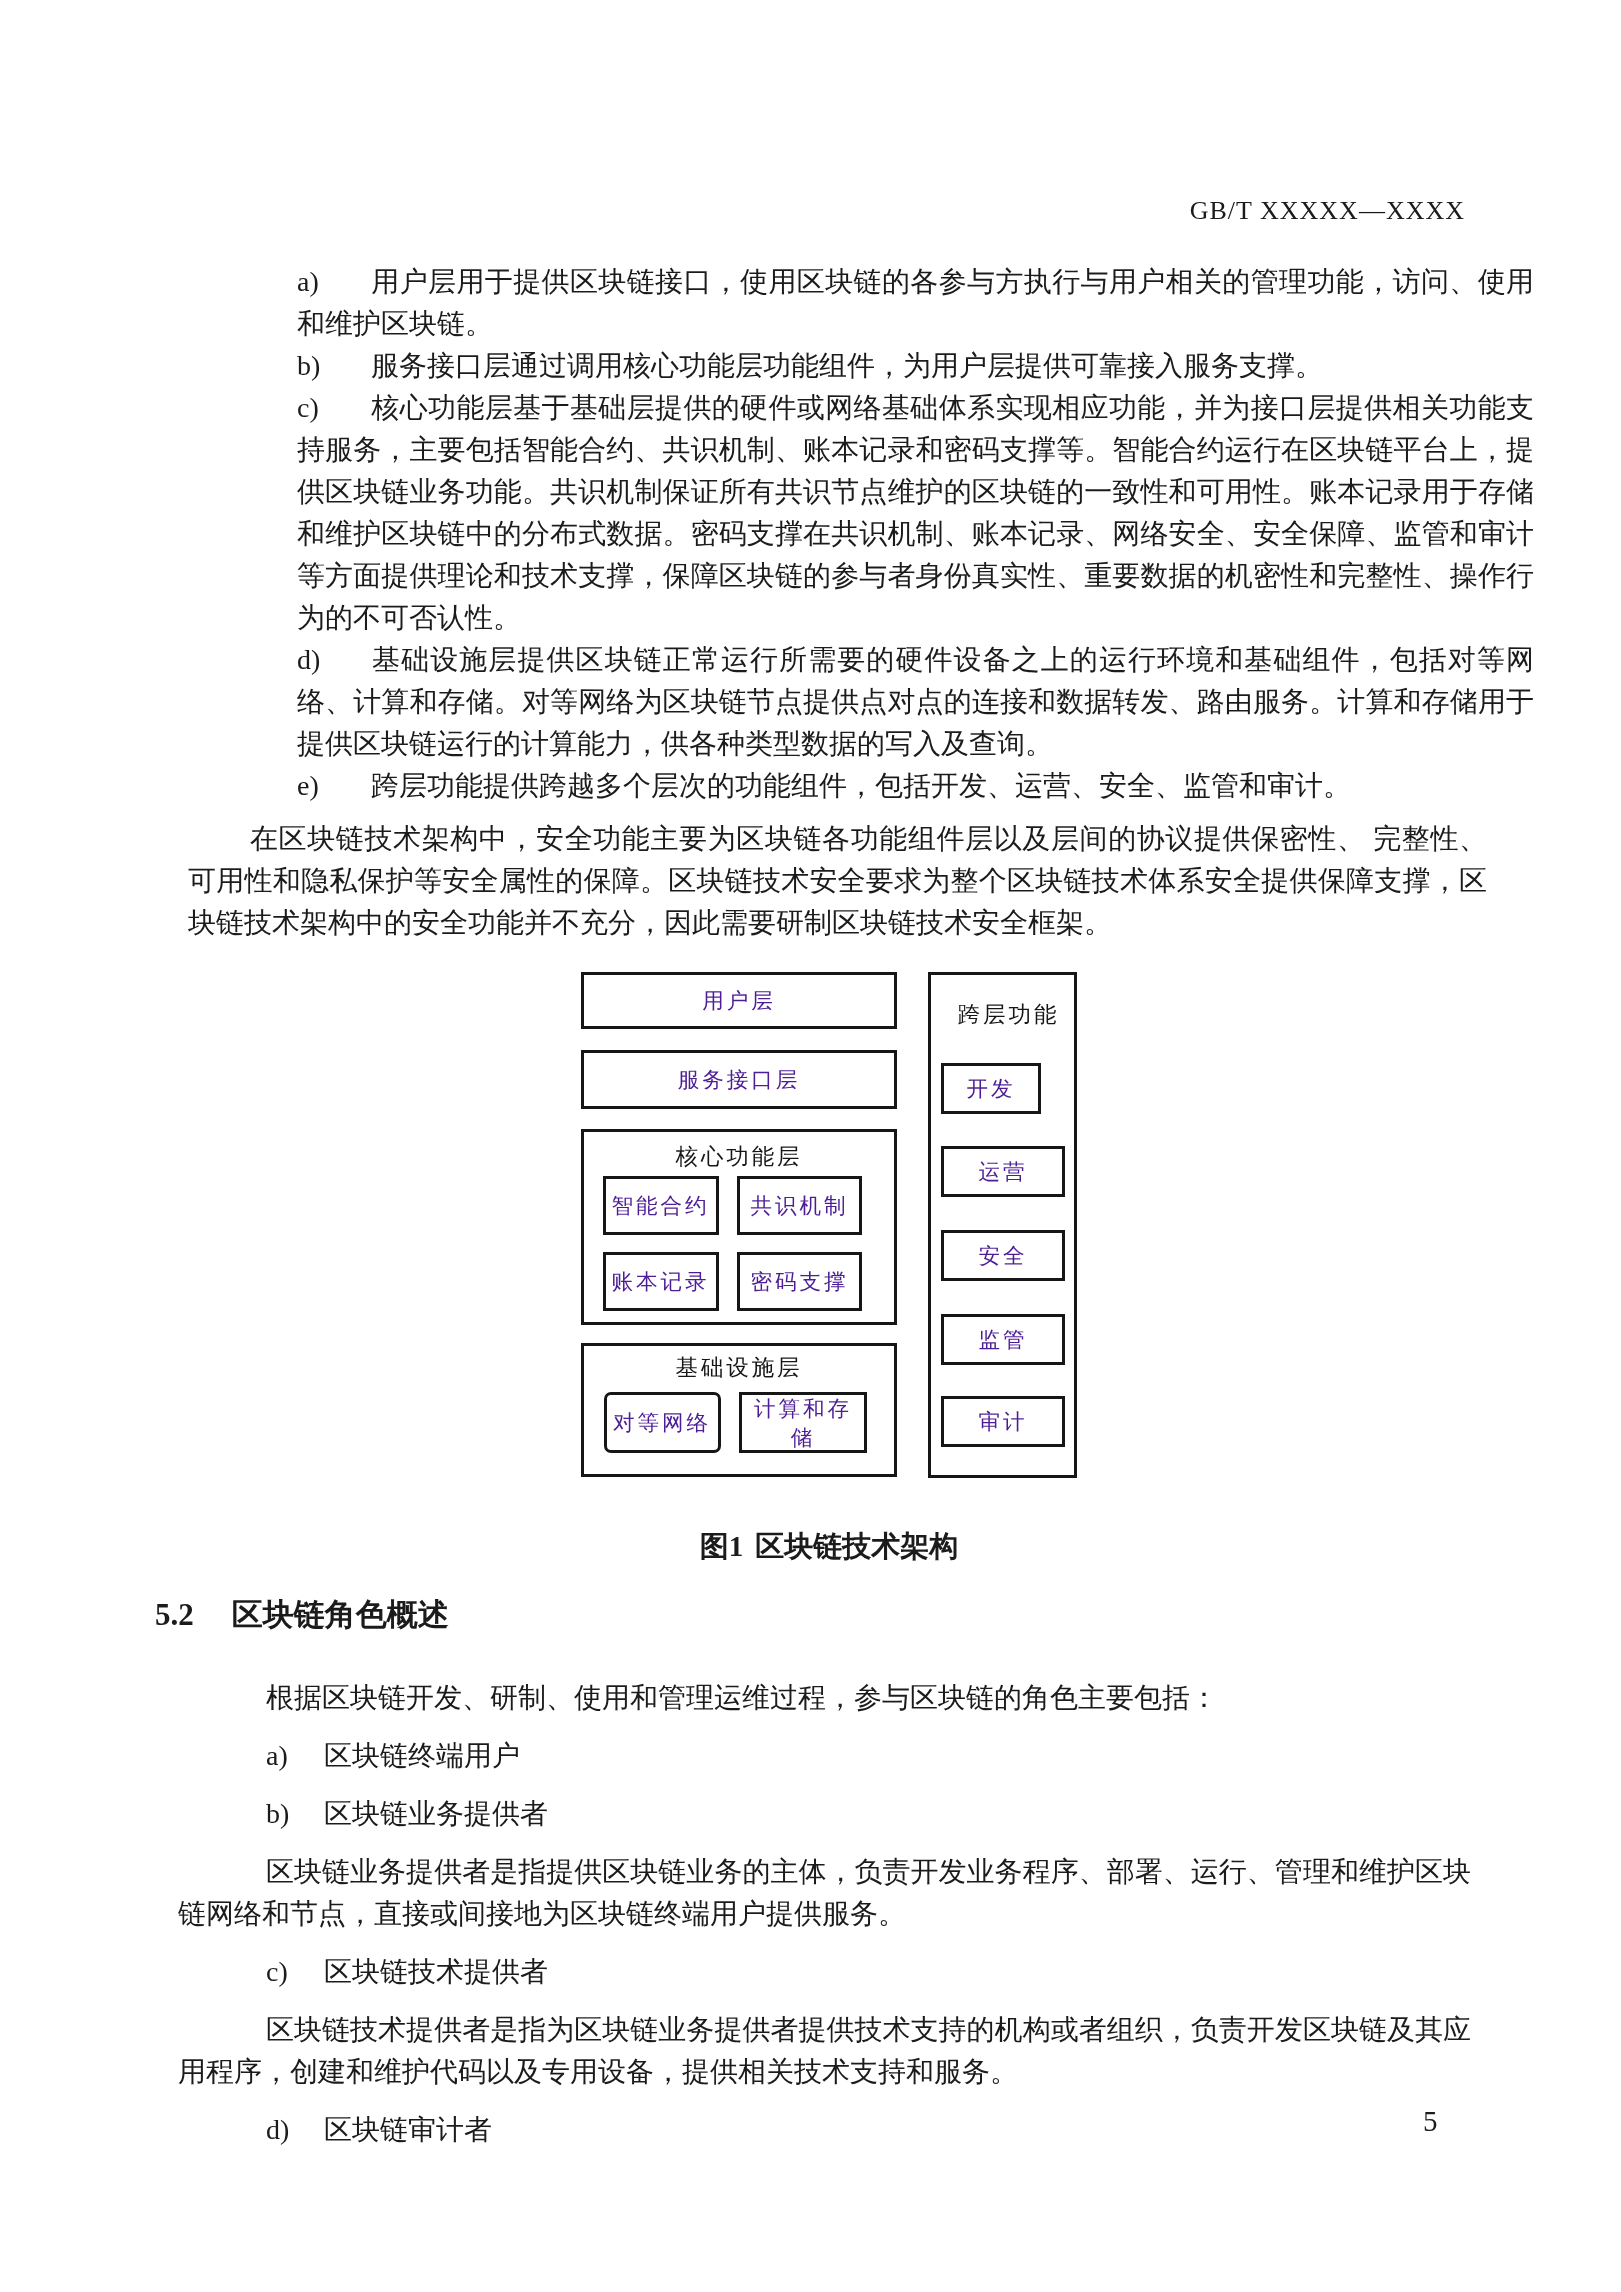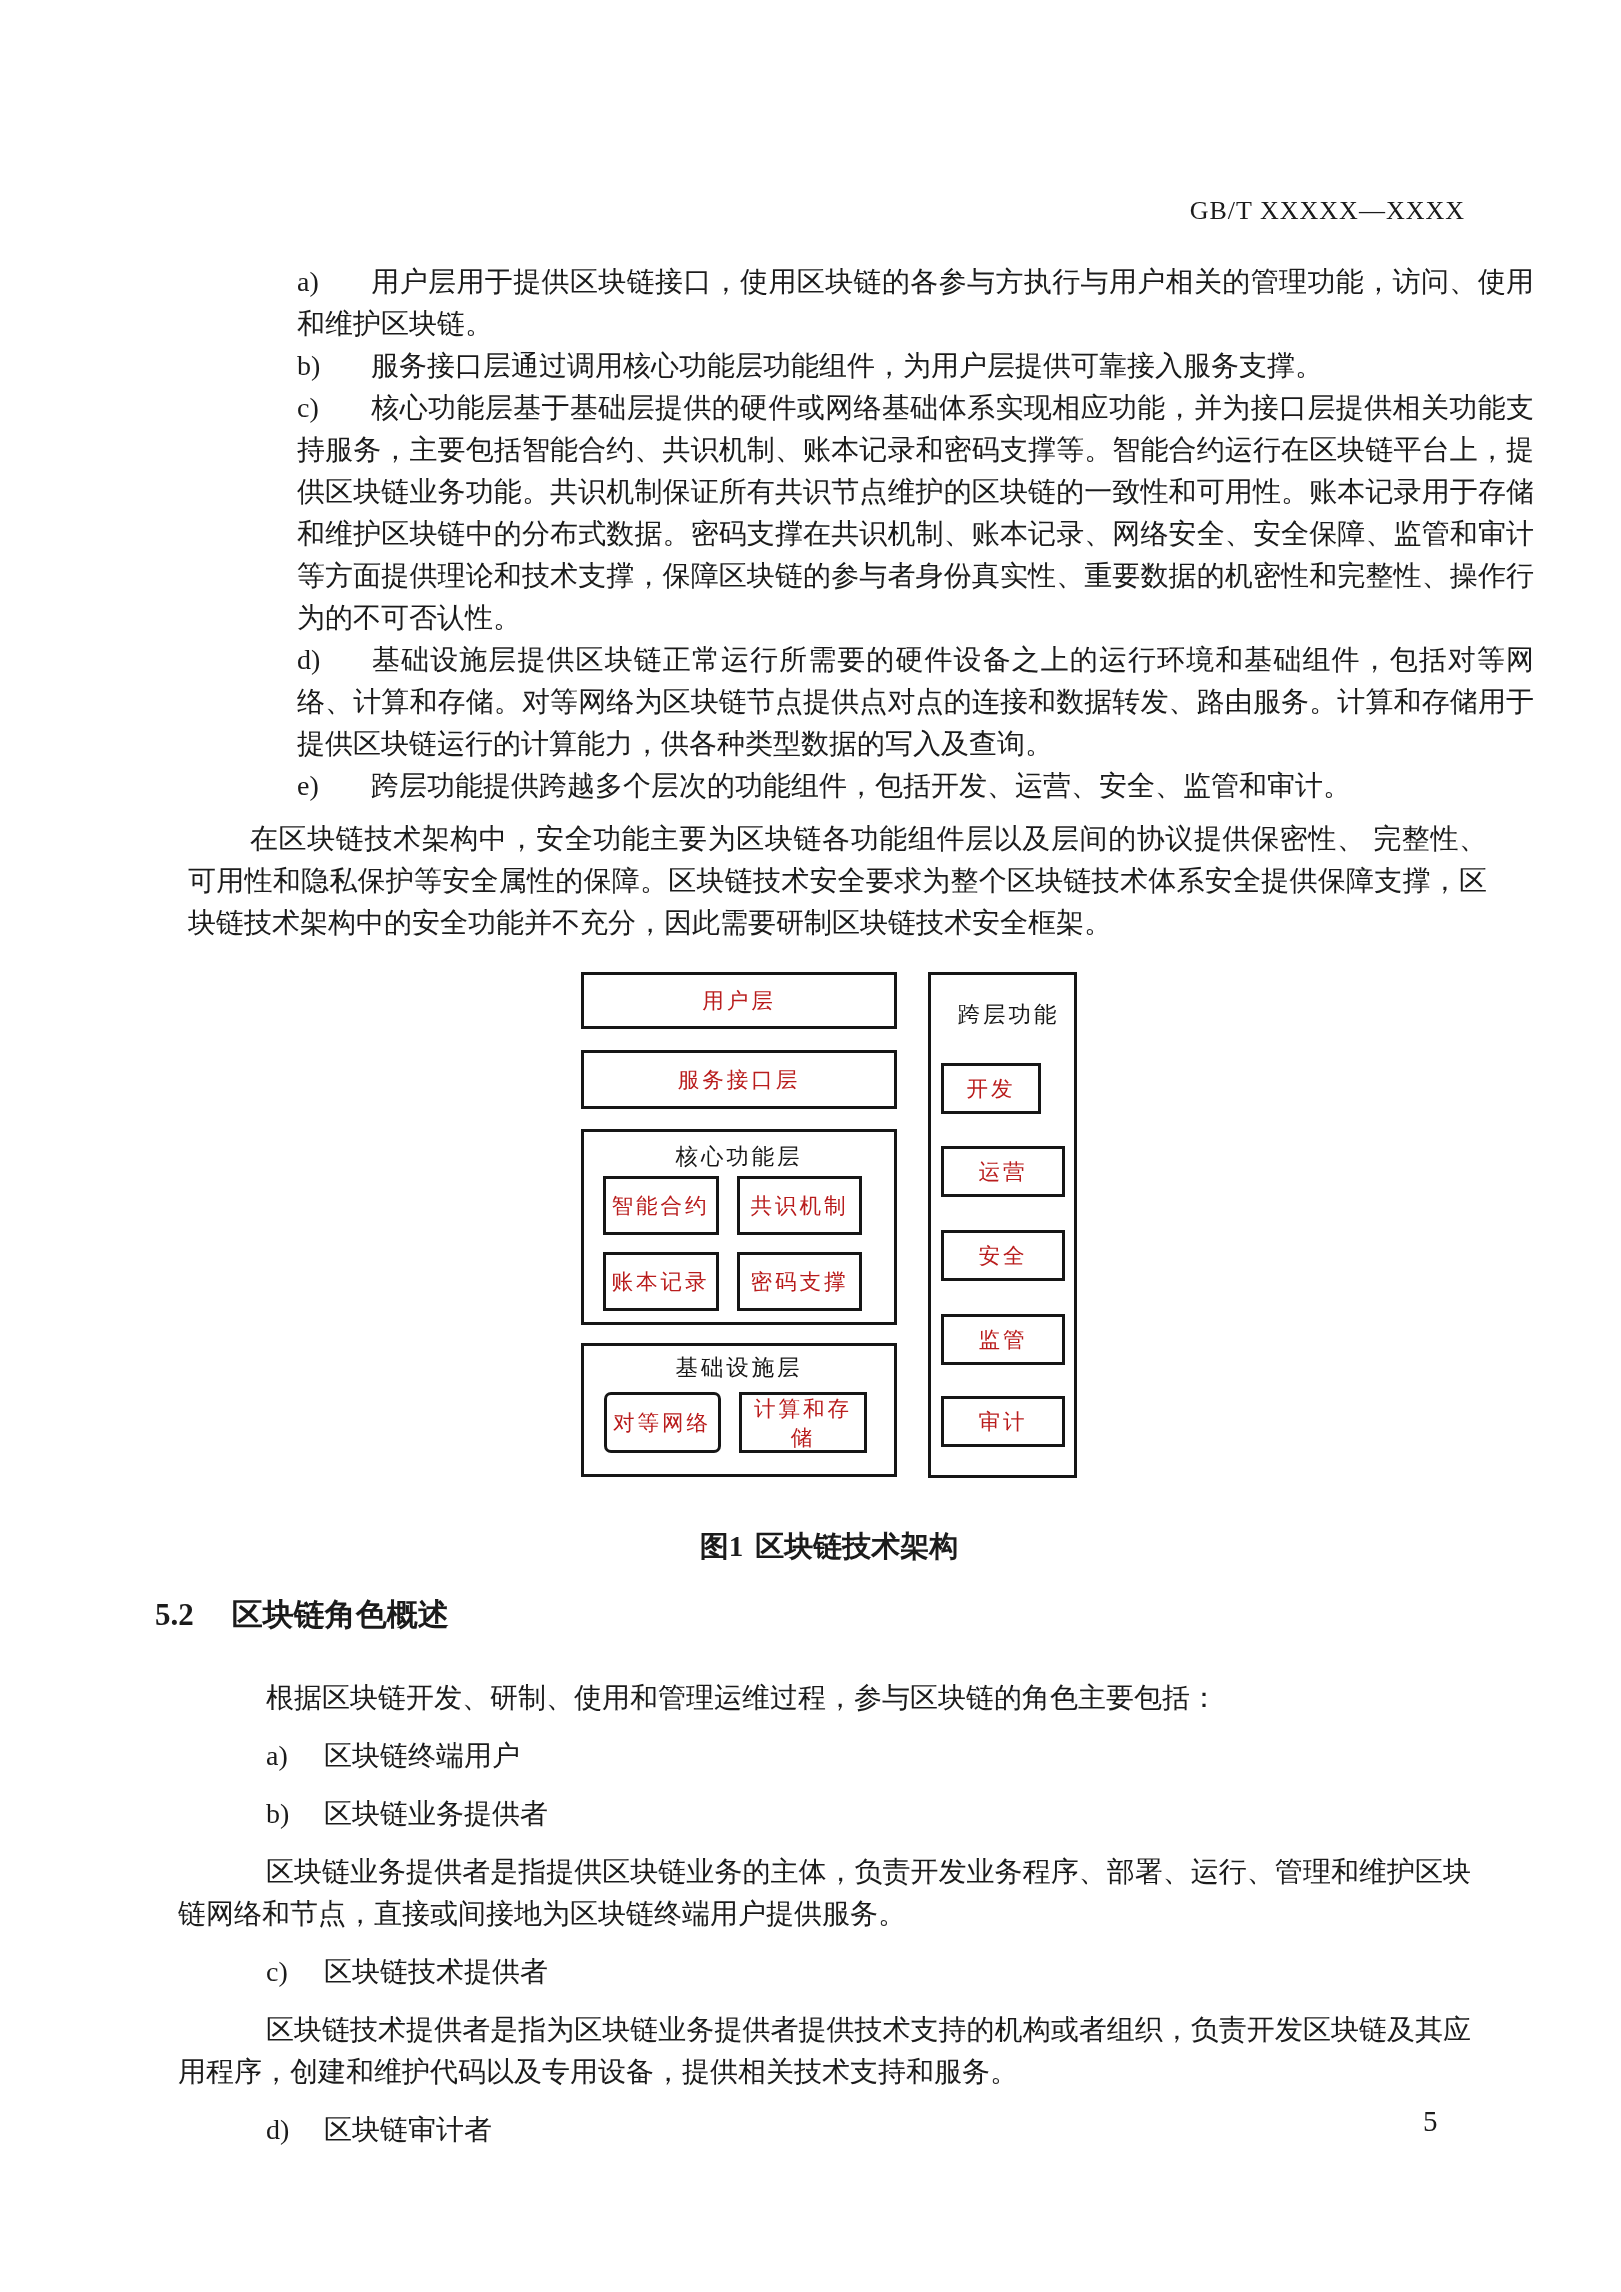--- a/index.html
+++ b/index.html
@@ -58,21 +58,21 @@
     position: absolute;
     border: 3.9px solid #161616;
     background: #ffffff;
   }
   .dbox {
     display: flex;
     align-items: center;
     justify-content: center;
     font-size: 21.6px;
     letter-spacing: 2.9px;
-    color: #b91c1c;
+    color: #4c1d95;
     text-align: center;
   }
   .dtitle {
     position: absolute;
     text-align: center;
     font-size: 22.5px;
     letter-spacing: 2.9px;
     color: #161616;
   }
   .d-user    { left: 0;   top: 0;   width: 316px; height: 57px; }

